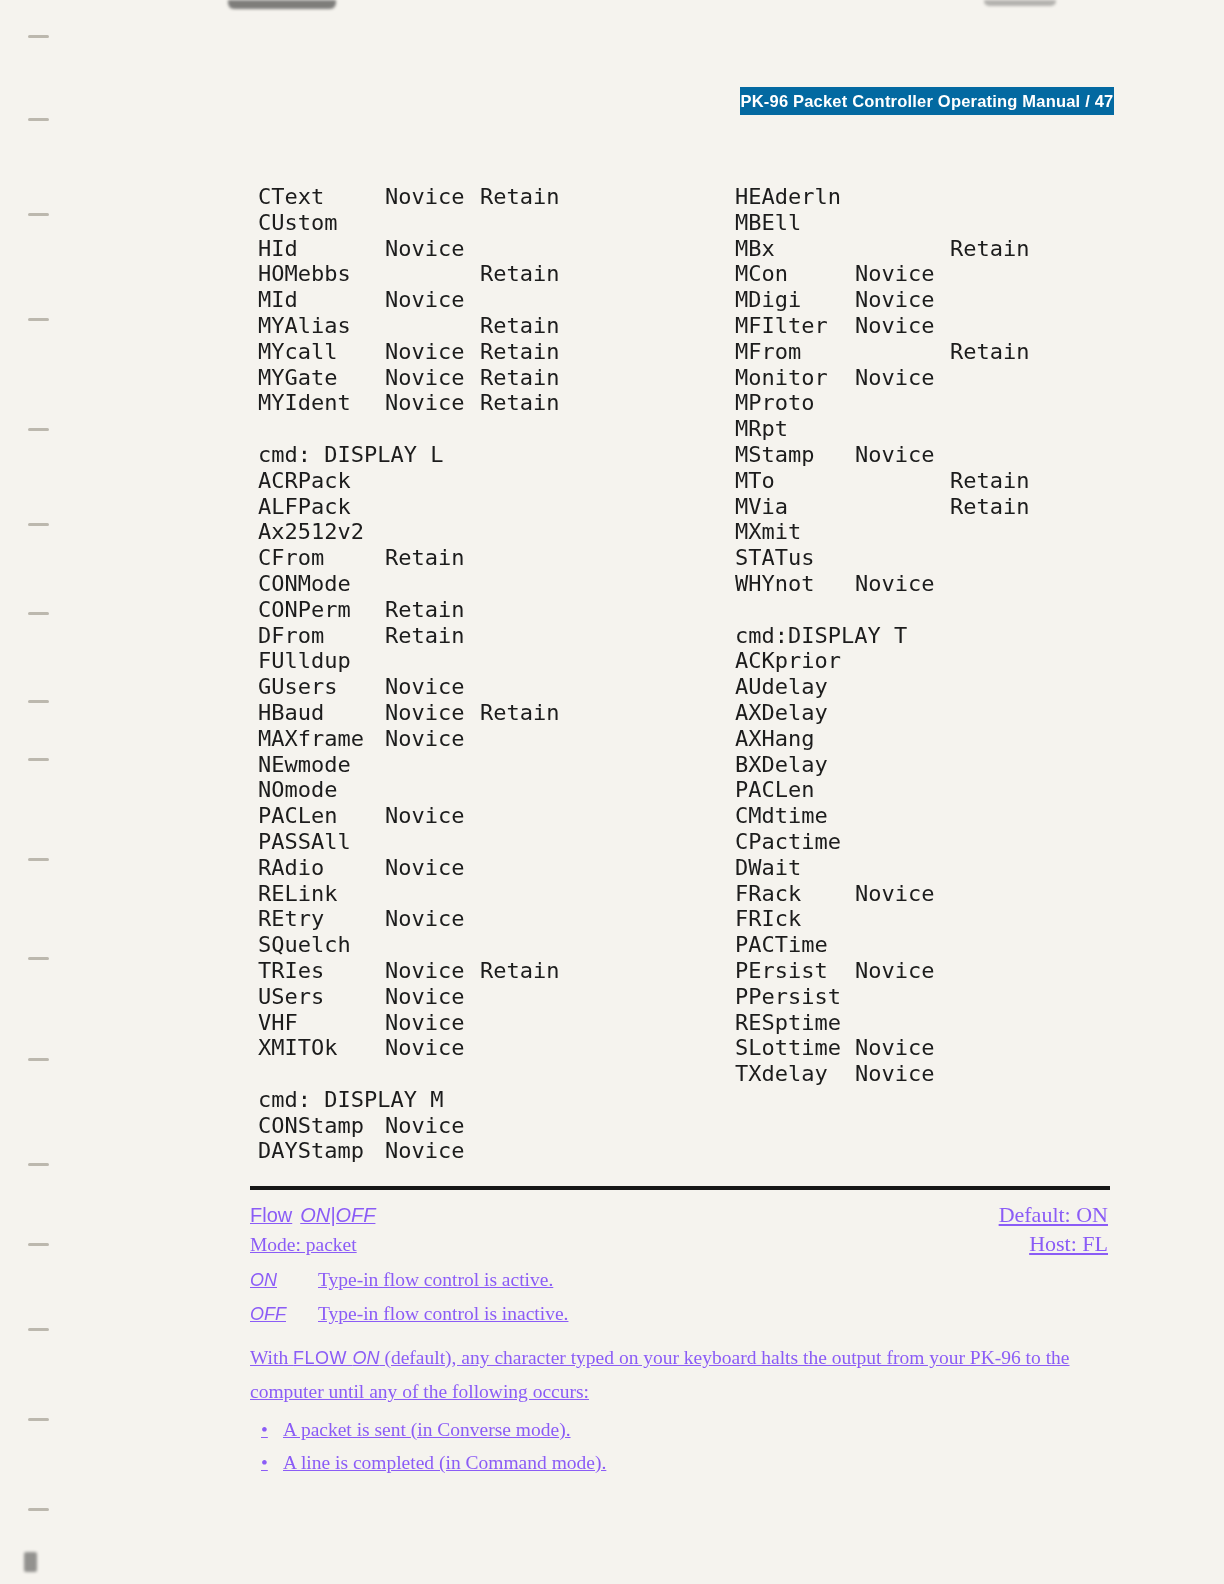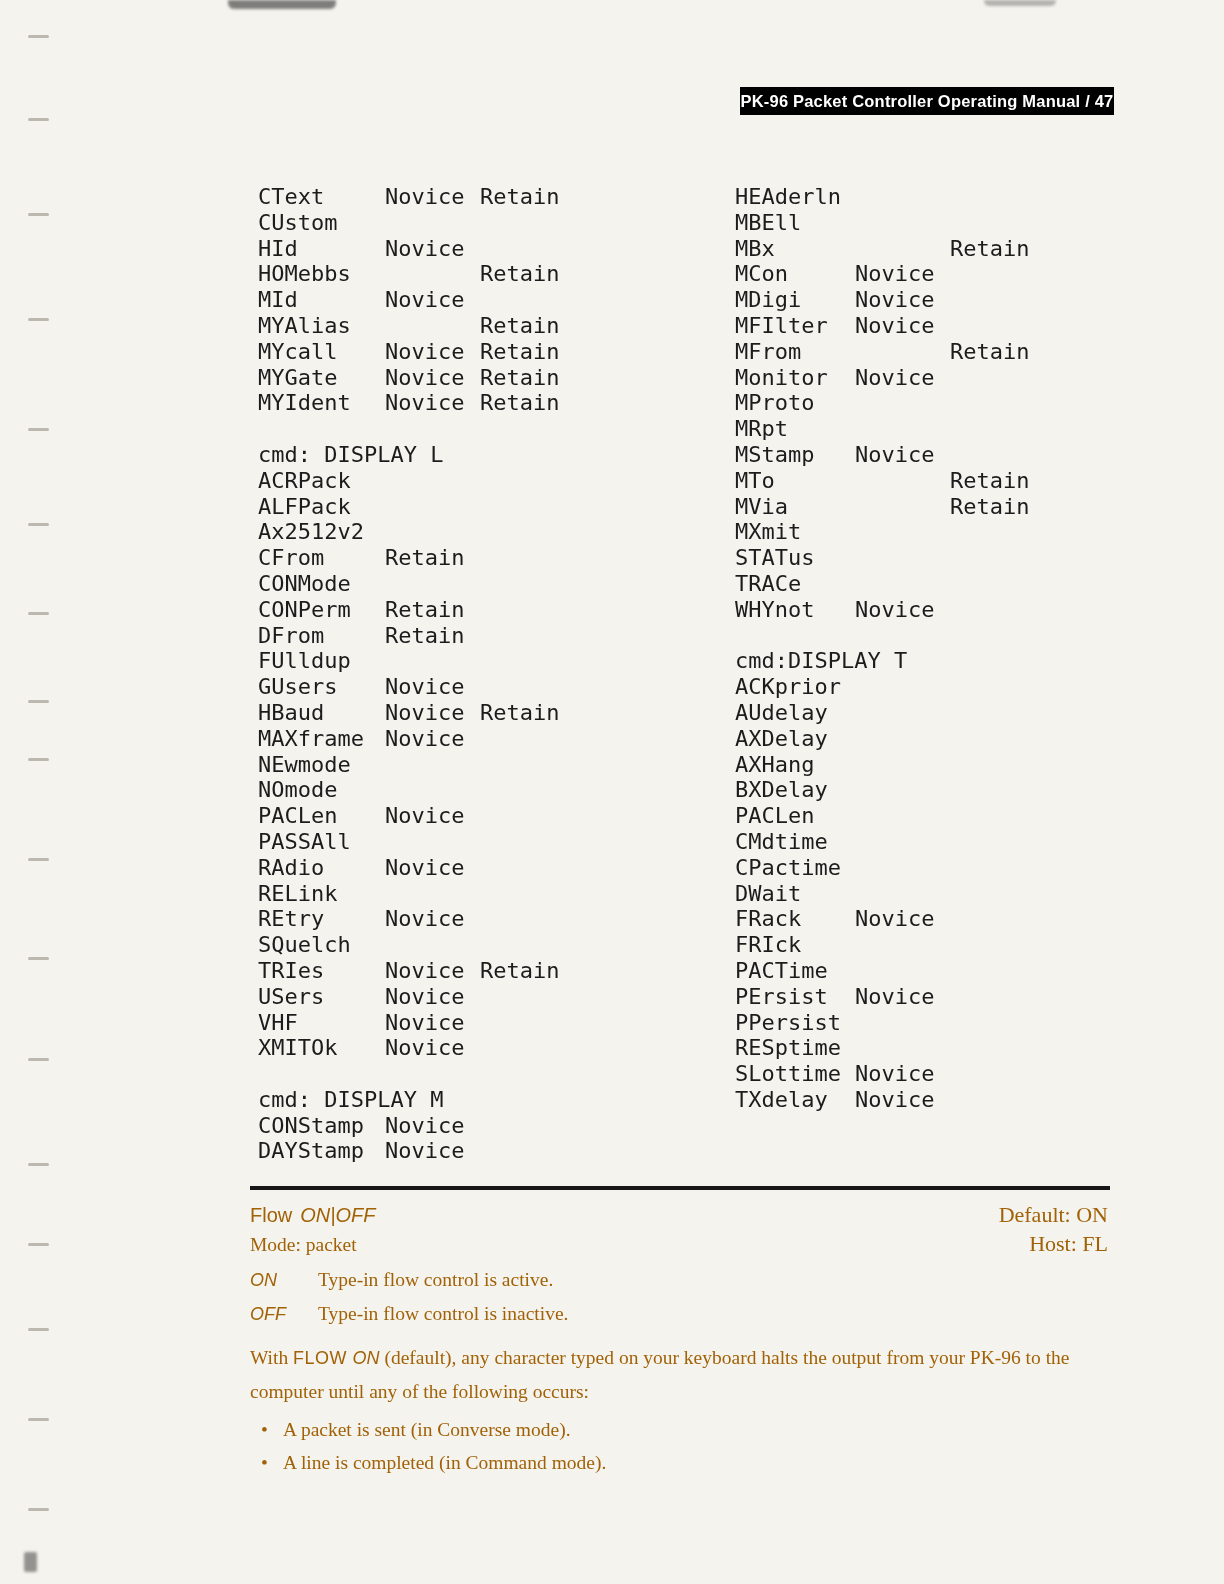--- a/index.html
+++ b/index.html
@@ -15,21 +15,21 @@
   
   .scan-smudge { position:absolute; background:#1d1d1d; filter:blur(1.5px); }
   .smudge-top-left { left:228px; top:0; width:108px; height:9px; opacity:.55; border-radius:0 0 6px 6px; }
   .smudge-top-right { left:984px; top:0; width:72px; height:6px; opacity:.3; border-radius:0 0 5px 5px; }
   .smudge-bottom-left { left:24px; top:1552px; width:13px; height:20px; opacity:.45; border-radius:2px; }
   .scan-mark { position:absolute; left:28px; width:21px; height:3px; background:#bcb8ae; border-radius:2px; }
 
   
   .header-bar {
     position:absolute; left:740px; top:87px; width:374px; height:28px;
-    background:#000000; color:#ffffff;
+    background:#0369a1; color:#ffffff;
     font-family:"Liberation Sans", sans-serif;
     font-size:16.5px; font-weight:bold; letter-spacing:.2px;
     display:flex; align-items:center; justify-content:center;
     white-space:nowrap;
     text-align:center;
   }
 
   
   .cmd-col { position:absolute; top:184px; font-size:22px; line-height:25.8px; }
   .cmd-col.left  { left:258px; width:470px; }
@@ -42,21 +42,21 @@
   
   .section-rule {
     position:absolute; left:250px; top:1186px; width:860px; height:4px;
     background:#161616;
   }
 
   
   .flow-section {
     position:absolute; left:250px; top:1202px; width:858px;
     font-family:"Liberation Serif", serif;
-    font-size:19.5px; color:#a16207;
+    font-size:19.5px; color:#8b5cf6;text-decoration:underline;
   }
   .flow-title-row, .flow-mode-row {
     display:flex; justify-content:space-between; align-items:baseline;
   }
   .flow-title {
     font-family:"Liberation Sans", sans-serif; font-size:20px;
   }
   .flow-param { font-style:italic; margin-left:8px; }
   .flow-default, .flow-host { font-size:22px; }
   .flow-mode-row { margin-top:3px; }
@@ -362,25 +362,20 @@
         <span class="cell">MXmit</span>
         <span class="cell"></span>
         <span class="cell"></span>
       </div>
       <div class="cmd-row">
         <span class="cell">STATus</span>
         <span class="cell"></span>
         <span class="cell"></span>
       </div>
       <div class="cmd-row">
-        <span class="cell">TRACe</span>
-        <span class="cell"></span>
-        <span class="cell"></span>
-      </div>
-      <div class="cmd-row">
         <span class="cell">WHYnot</span>
         <span class="cell">Novice</span>
         <span class="cell"></span>
       </div>
       <div class="cmd-row">
         <span class="cell"></span>
         <span class="cell"></span>
         <span class="cell"></span>
       </div>
       <div class="cmd-row">

